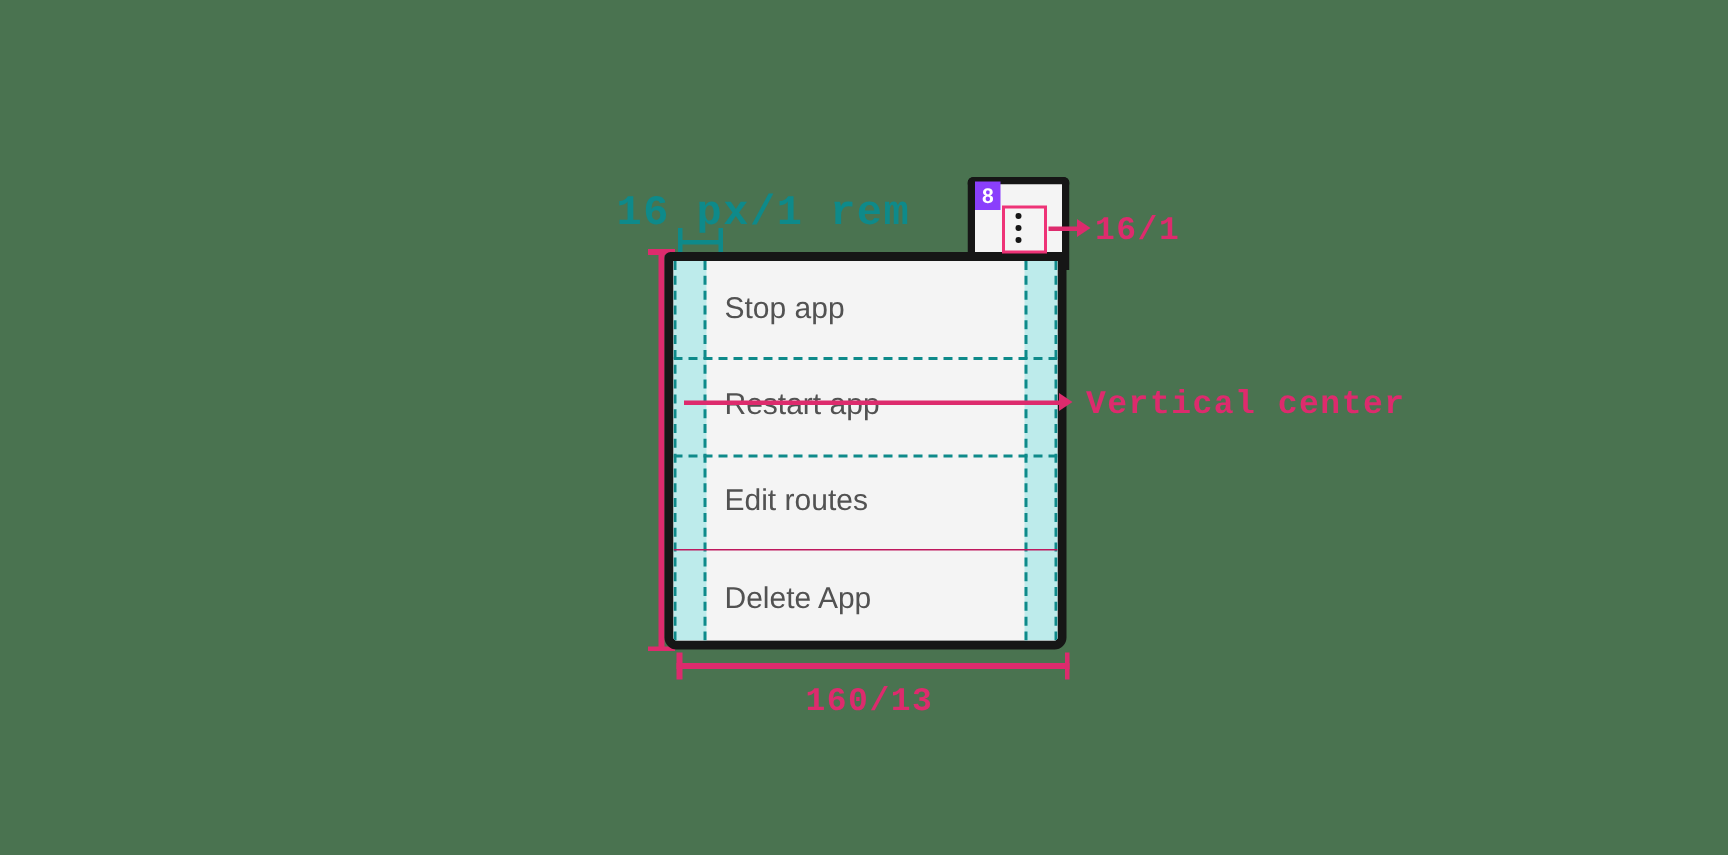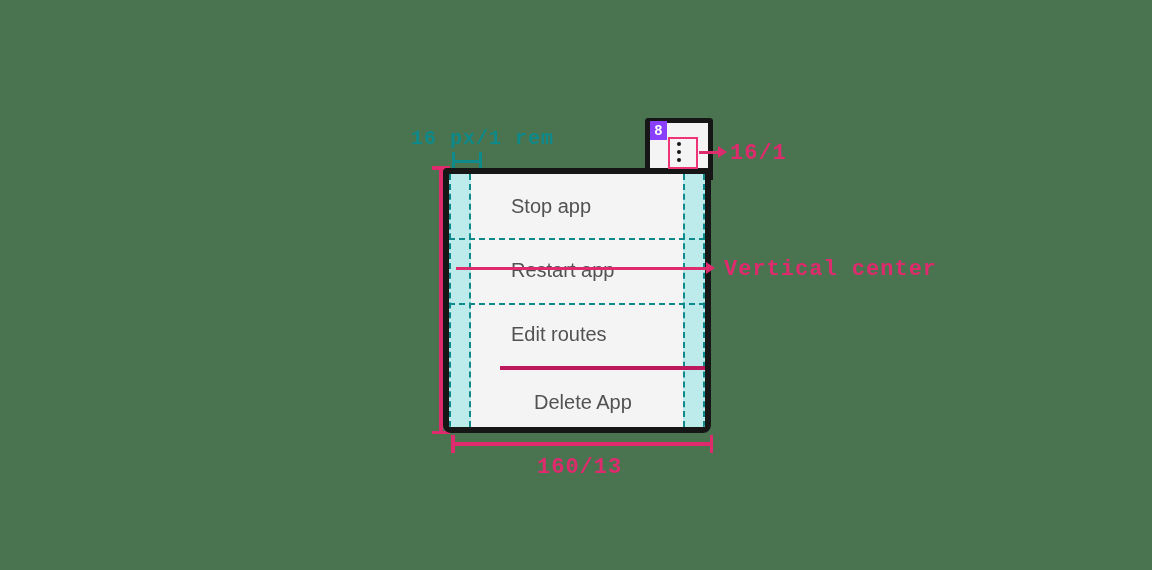--- a/index.html
+++ b/index.html
@@ -48,41 +48,41 @@
     overflow:hidden;
   }
   .menu-inner{position:absolute;left:0;top:0;right:0;bottom:0;background:#f4f4f4;}
   .pad-left,.pad-right{
     position:absolute;top:0;bottom:0;width:22px;background:#bdebeb;
     border-left:2px dashed #0e8a8a;border-right:2px dashed #0e8a8a;
     box-sizing:border-box;z-index:2;
   }
   .pad-left{left:0;}
   .pad-right{right:0;}
-  .items{position:absolute;left:0;top:0;right:0;bottom:0;z-index:3;padding-left:28px;}
+  .items{position:absolute;left:0;top:0;right:0;bottom:0;z-index:3;}
   .mi{
     position:relative;height:64px;line-height:64px;
     padding-left:34px;
     font-size:20px;color:#525252;
     white-space:nowrap;box-sizing:border-box;
   }
-  .mi.has-divider{border-top:4px solid #be185d;margin-left:23px;}
+  .mi.has-divider{border-top:1px solid #be185d;}
   
   .hguide{
     position:absolute;left:0;right:0;height:0;
     border-top:2px dashed #0e8a8a;z-index:4;
   }
   .hg1{top:64px;}
   .hg2{top:129px;}
 
   
   .ann{position:absolute;}
   .teal-txt{
     color:#0e8a8a;font-family:"Liberation Mono",monospace;
-    font-weight:700;font-size:20px;letter-spacing:1px;white-space:nowrap;
+    font-weight:700;font-size:28px;letter-spacing:1px;white-space:nowrap;
   }
   .pink-txt{
     color:#dd2b6d;font-family:"Liberation Mono",monospace;
     font-weight:700;font-size:22px;letter-spacing:1px;white-space:nowrap;
   }
   .pink-txt.multi{line-height:22px;}
 
   
   .ibeam-h{position:absolute;left:452px;top:152px;width:30px;height:18px;}
   .ibeam-h .bar{position:absolute;left:0;top:8px;width:100%;height:3px;background:#0e8a8a;}

